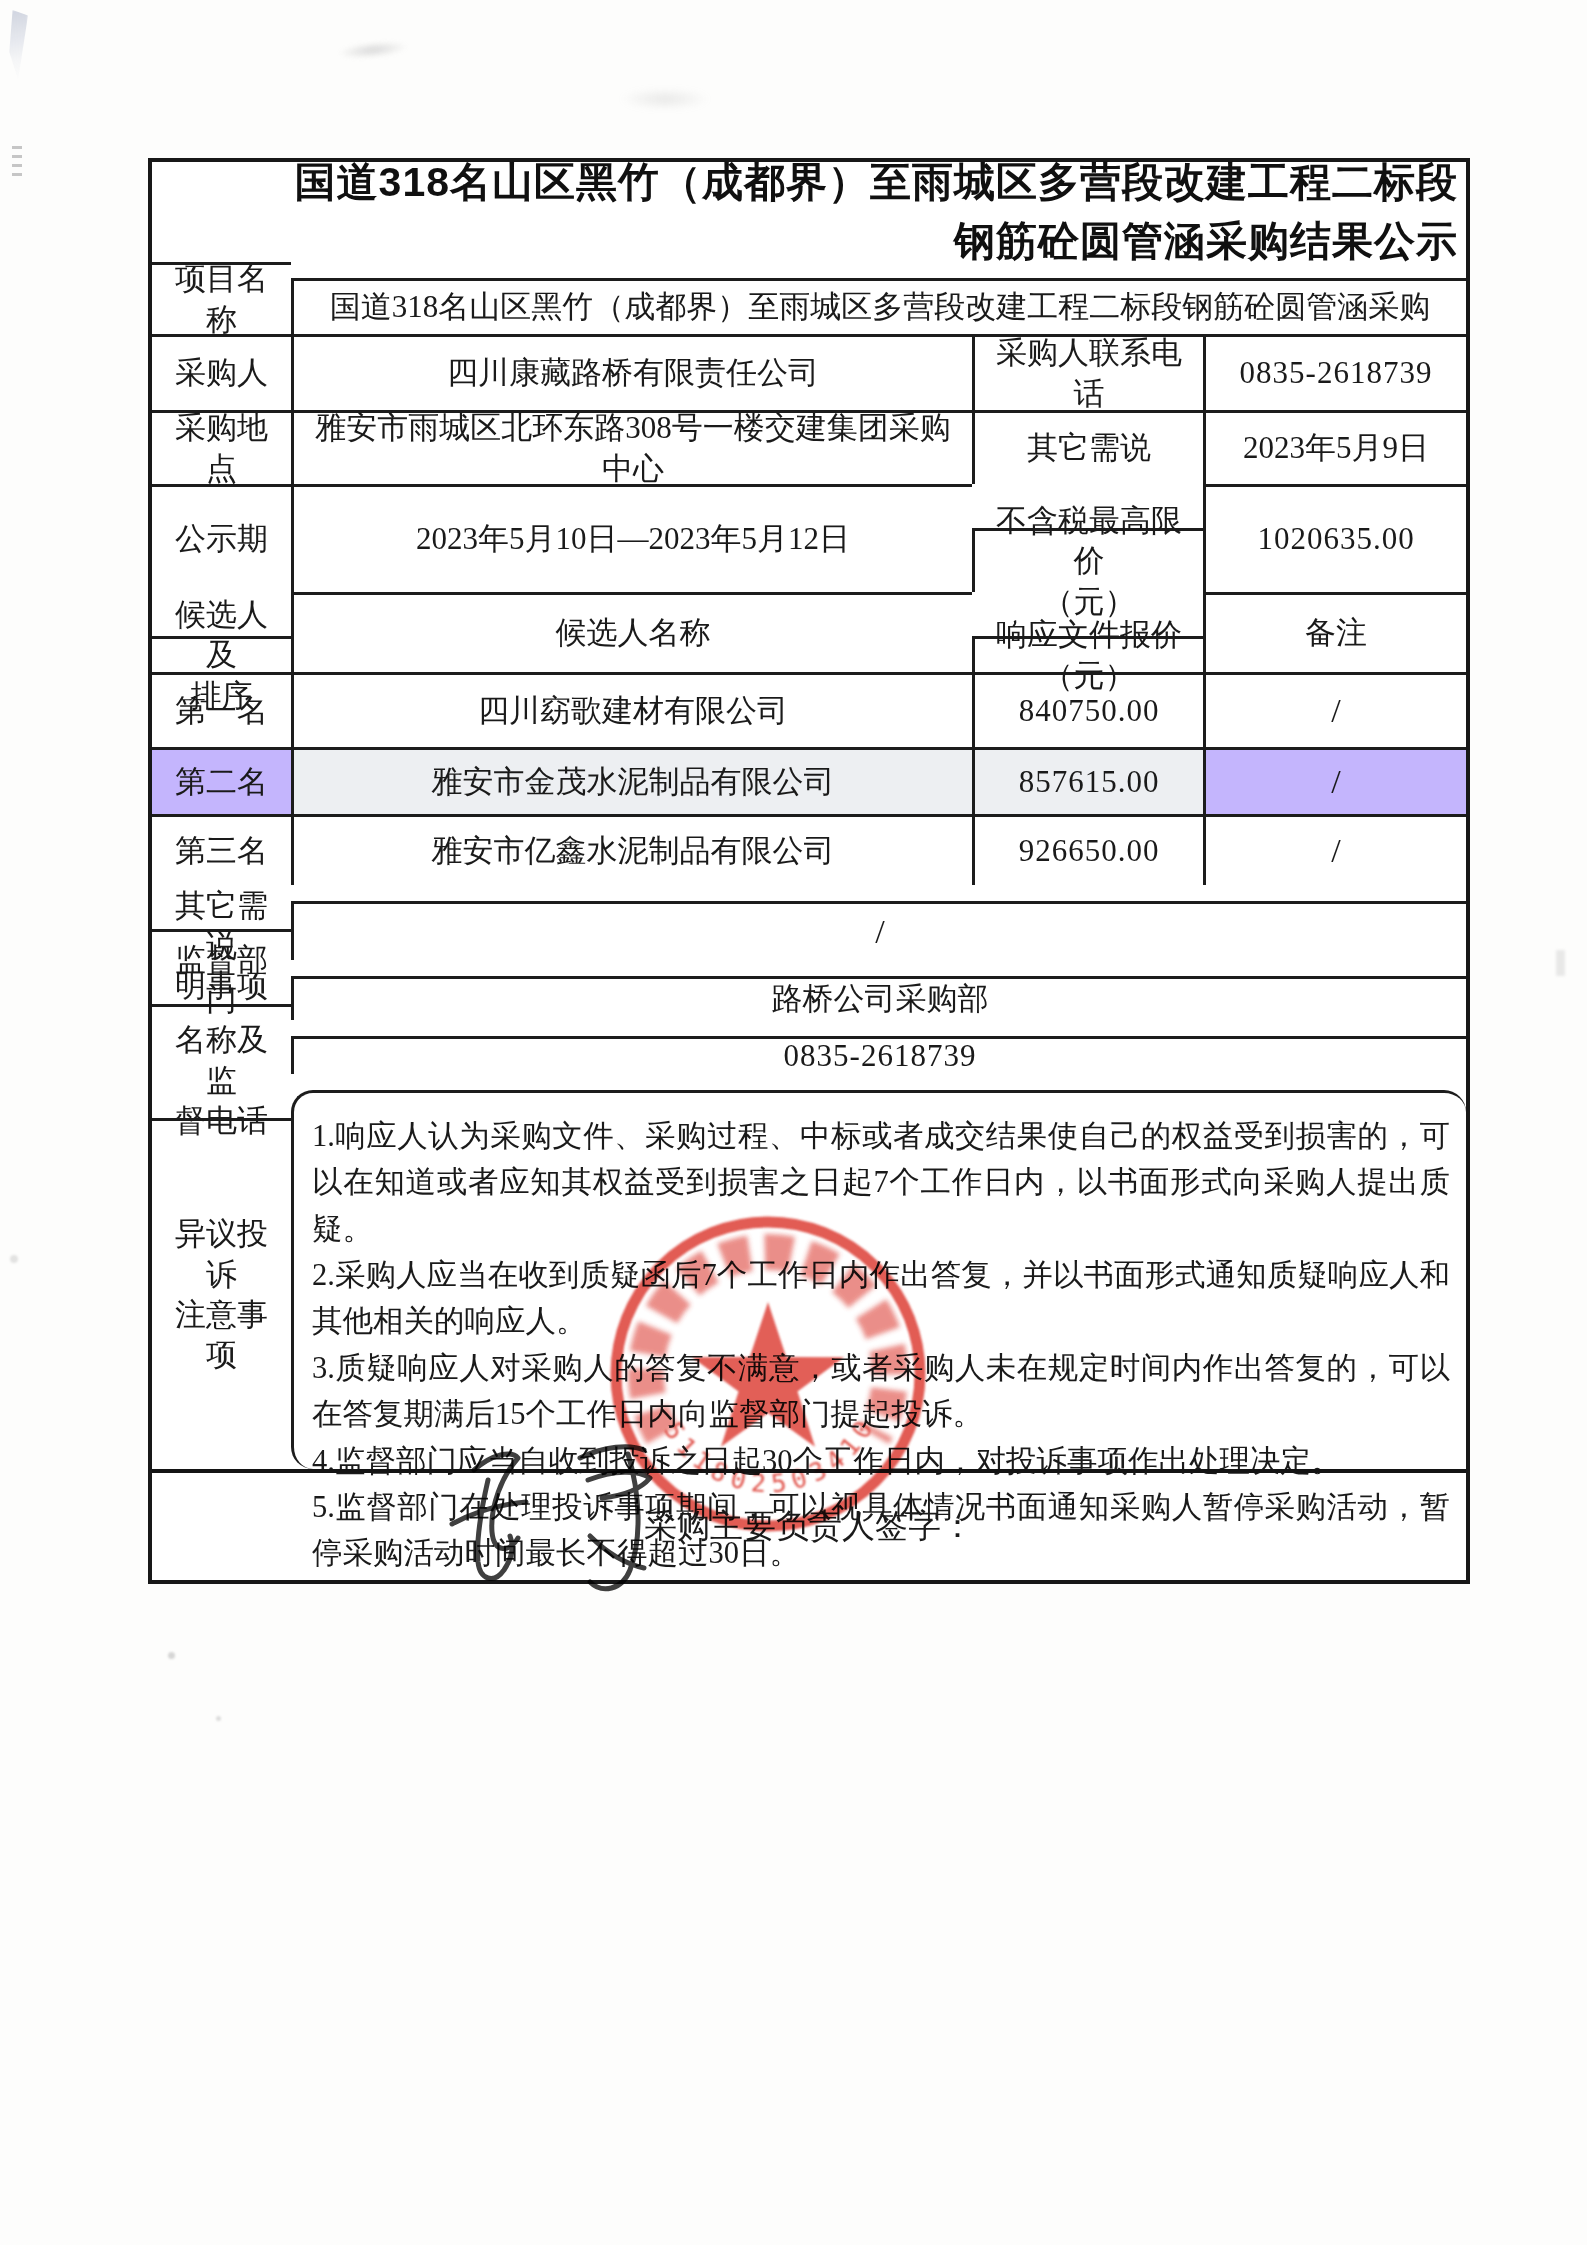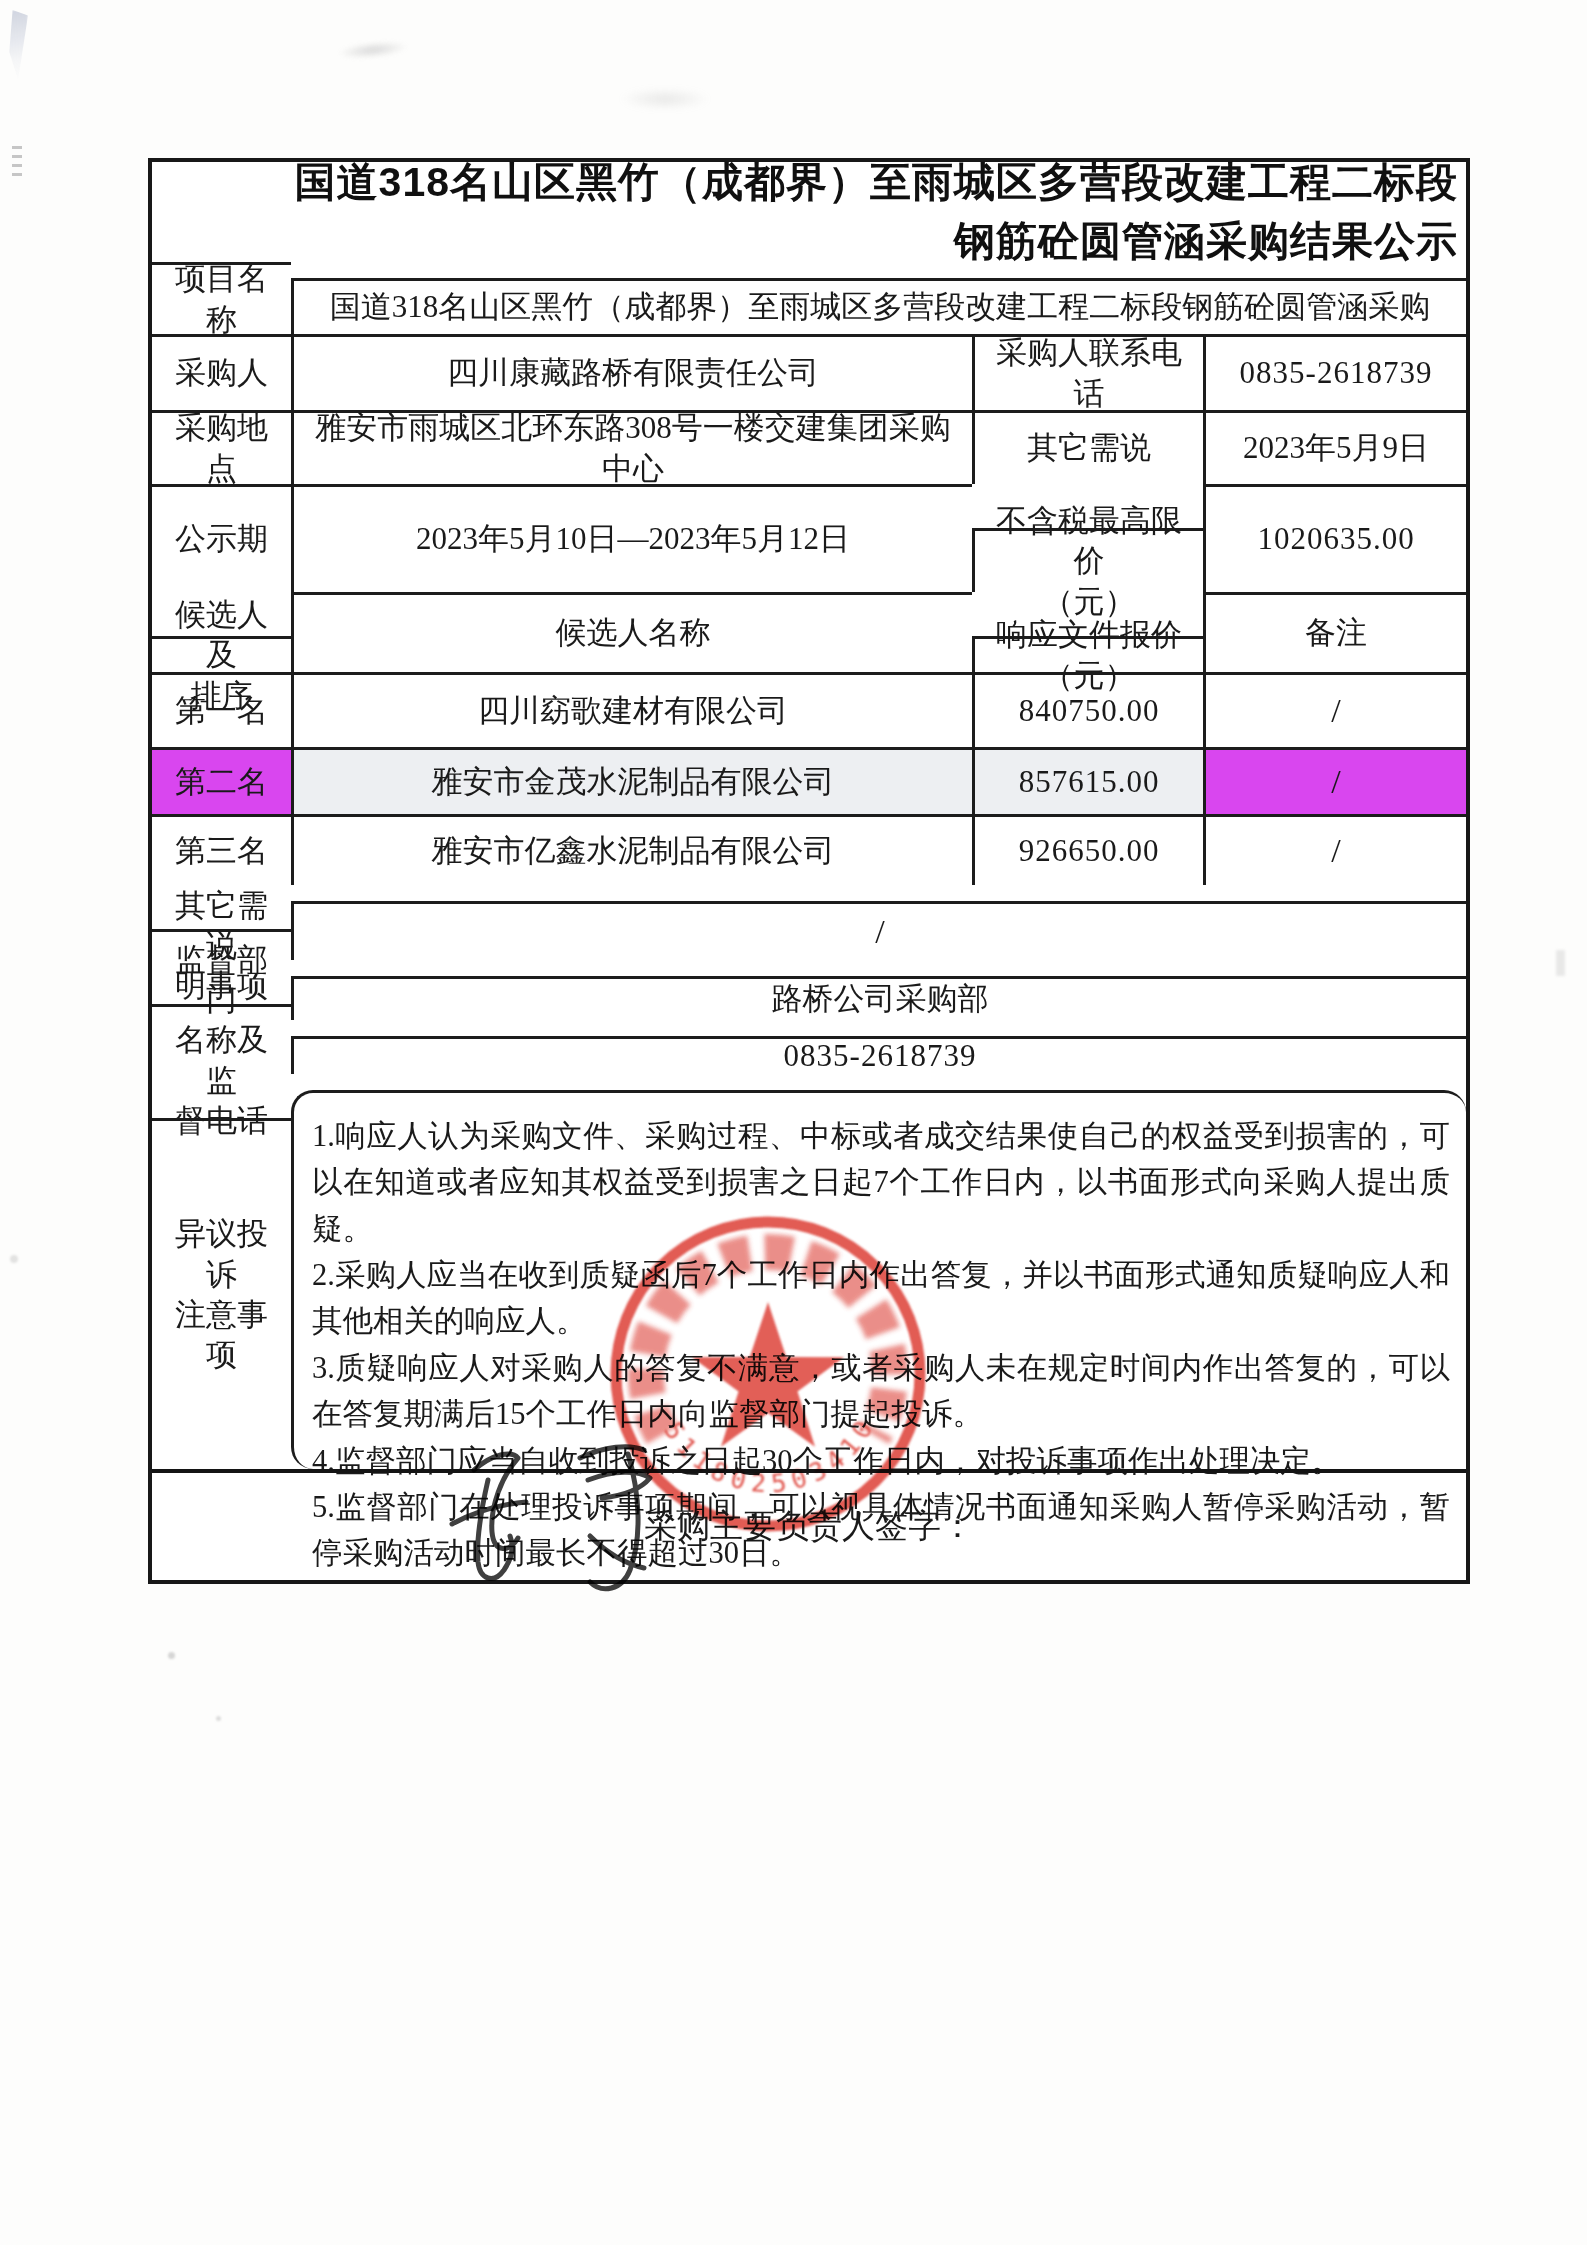--- a/index.html
+++ b/index.html
@@ -44,21 +44,21 @@
   .btx{border-top:4px solid #141414;}
   .pre{white-space:pre-line;margin-top:44px;}
   .span3{grid-column:2 / span 3;margin-top:16px;}
   .span4{grid-column:1 / span 4;}
   .title-cell{
     flex-direction:column;justify-content:center;gap:6px;
     font-family:"Liberation Sans", sans-serif;font-weight:700;font-size:41px;
     letter-spacing:1px;color:#101010;align-items:flex-end;
   }
   .hl{background:#edeff2;}
-  .hl-soft{background:#d946ef;}
+  .hl-soft{background:#c4b5fd;}
   .supervise-label{grid-row:11 / span 2;grid-column:1;}
   .objection-text{
     display:block;text-align:justify;font-size:30.5px;line-height:1.52;
     padding:20px 16px 10px 18px;
     border-radius:22px;
   }
   .objection-text p{margin:0;}
   .sign-cell{justify-content:center;padding-left:8px;font-size:33px;}
   .num{letter-spacing:1px;}
   .slash{font-size:34px;}

